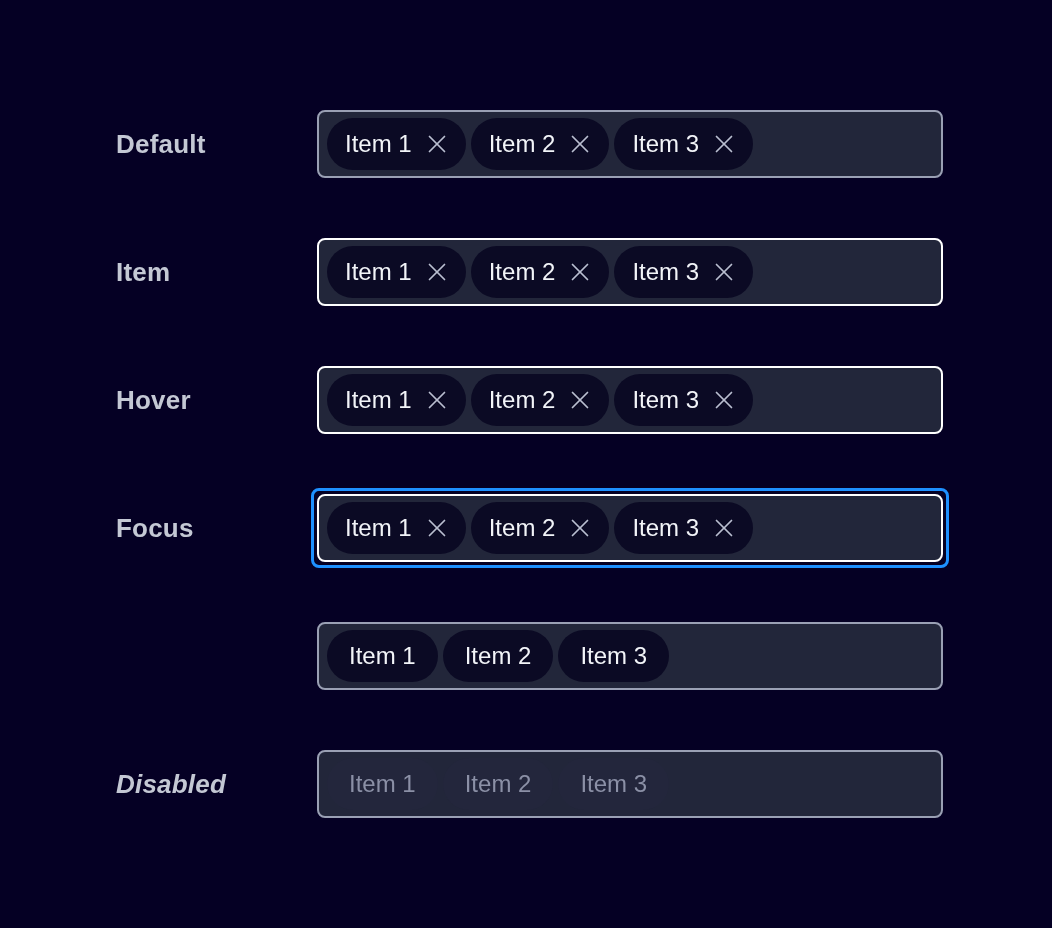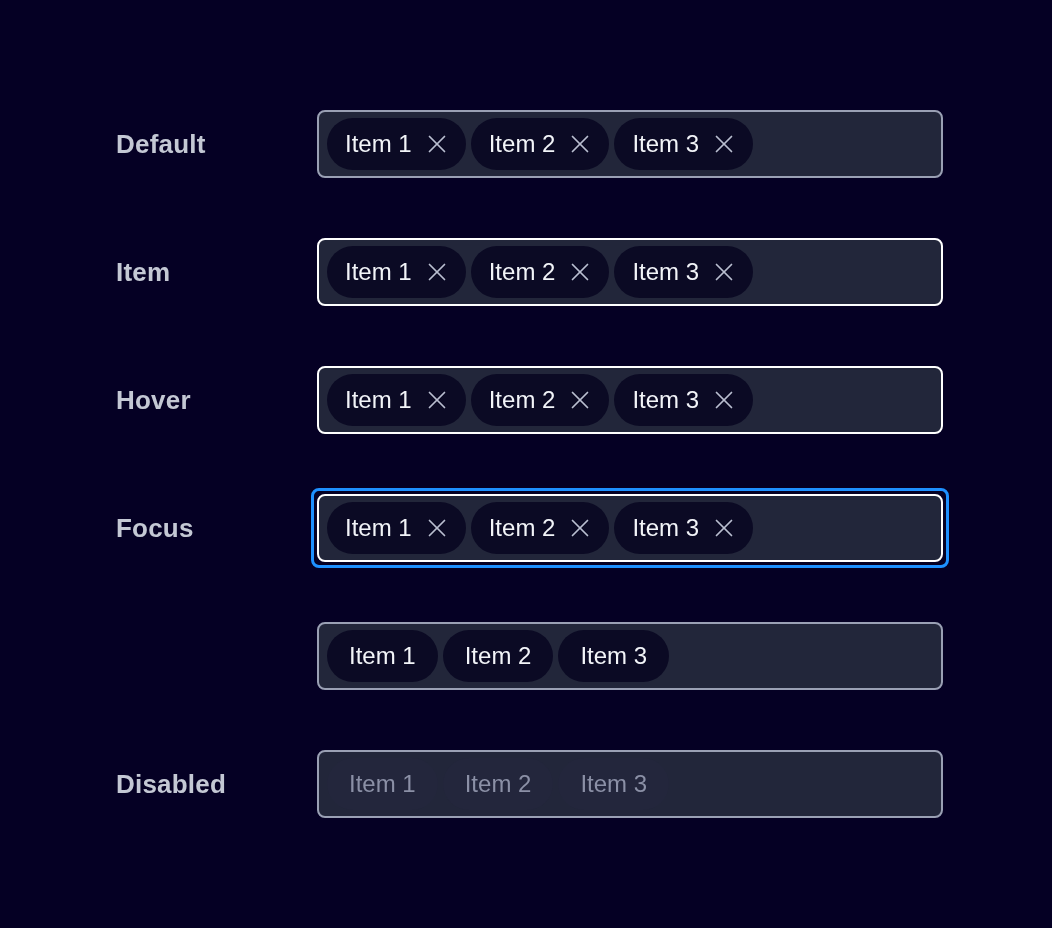--- a/index.html
+++ b/index.html
@@ -251,21 +251,21 @@
         </div>
         <div class="chip readonly">
           <span class="chip-label">Item 2</span>
         </div>
         <div class="chip readonly">
           <span class="chip-label">Item 3</span>
         </div>
       </div>
     </div>
     <div class="state-row" style="top: 750px;">
-      <div class="row-label" style="left: 112px;">Disabled</div>
+      <div class="row-label" style="left: 112px; font-style: italic;">Disabled</div>
       <div class="chips-field bd-muted" style="left: 313px; width: 626px; height: 68px;">
         <div class="chip readonly disabled">
           <span class="chip-label">Item 1</span>
         </div>
         <div class="chip readonly disabled">
           <span class="chip-label">Item 2</span>
         </div>
         <div class="chip readonly disabled">
           <span class="chip-label">Item 3</span>
         </div>

